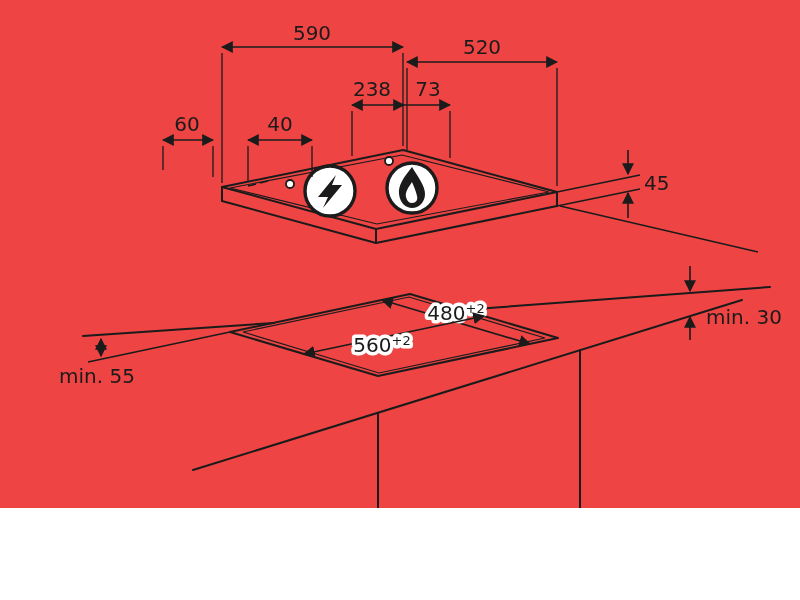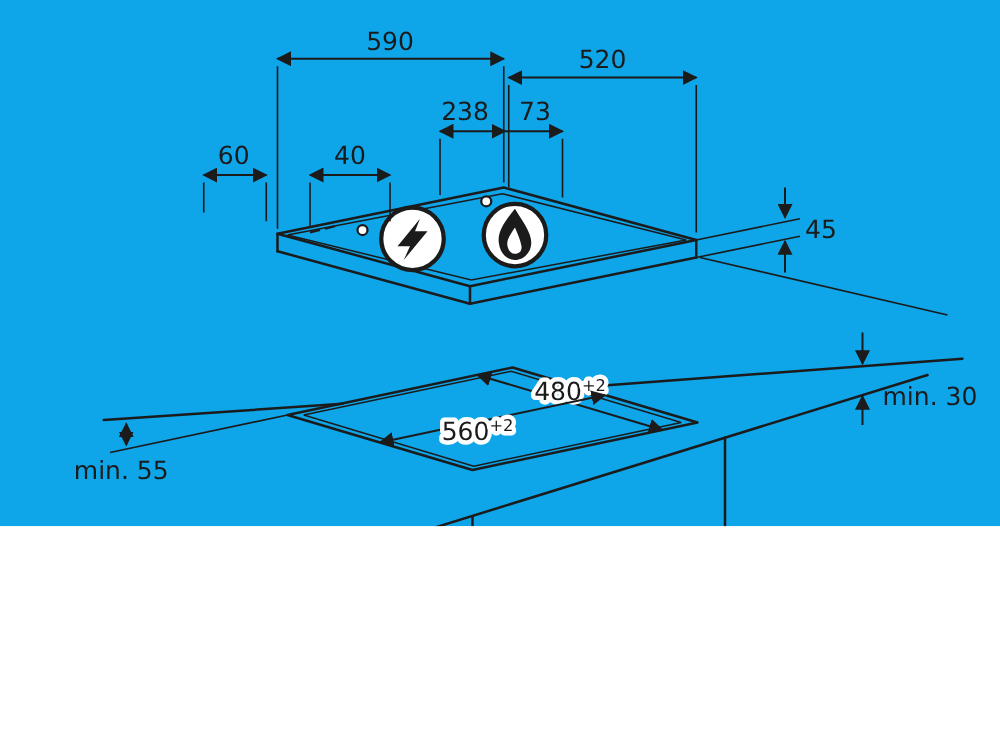--- a/index.html
+++ b/index.html
@@ -1,17 +1,17 @@
 <!DOCTYPE html>
 <html><head>
 <meta charset="utf-8">
 <style>
   html,body{margin:0;padding:0;background:#fff;}
   .stage{
-    position:relative;width:800px;height:421px;background:#0ea5e9;
+    position:relative;width:800px;height:508px;background:#ef4444;
     font-family:"DejaVu Sans","Liberation Sans",sans-serif;
     overflow:hidden;
   }
   svg{display:block;}
   .ln{stroke:#1b1b1b;stroke-width:2;fill:none;stroke-linecap:round;stroke-linejoin:round;}
   .ln-inner{stroke:#1b1b1b;stroke-width:1.2;fill:none;}
   .ext{stroke:#1b1b1b;stroke-width:1.3;fill:none;}
   .dim-line{stroke:#1b1b1b;stroke-width:1.6;fill:none;}
   .ring{stroke:#1b1b1b;stroke-width:3.4;fill:#fff;}
   .dot{stroke:#1b1b1b;stroke-width:1.8;fill:#fff;}

